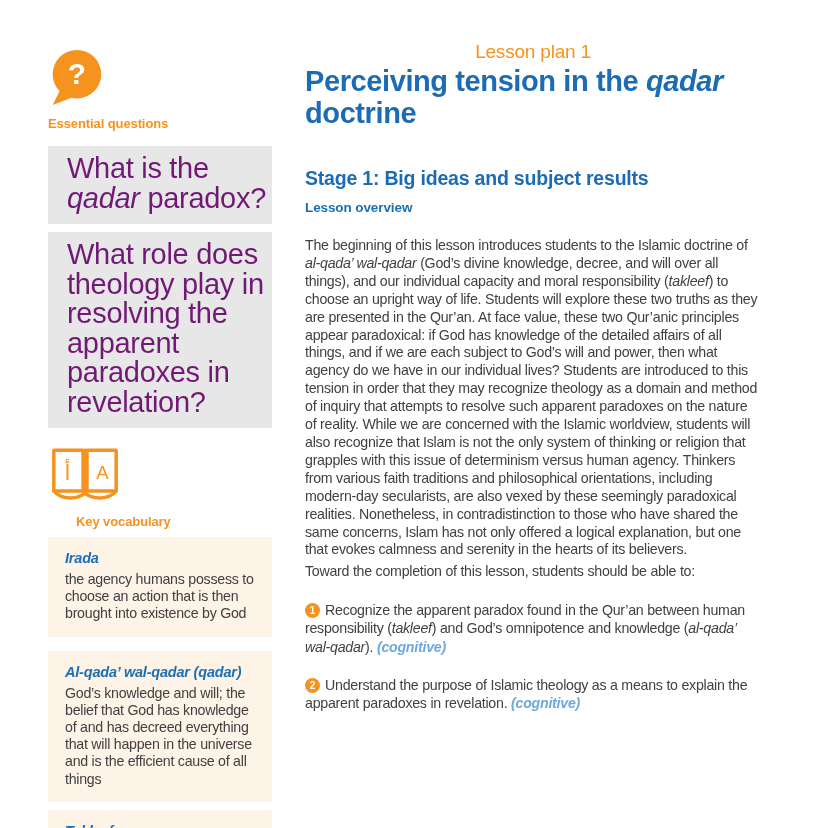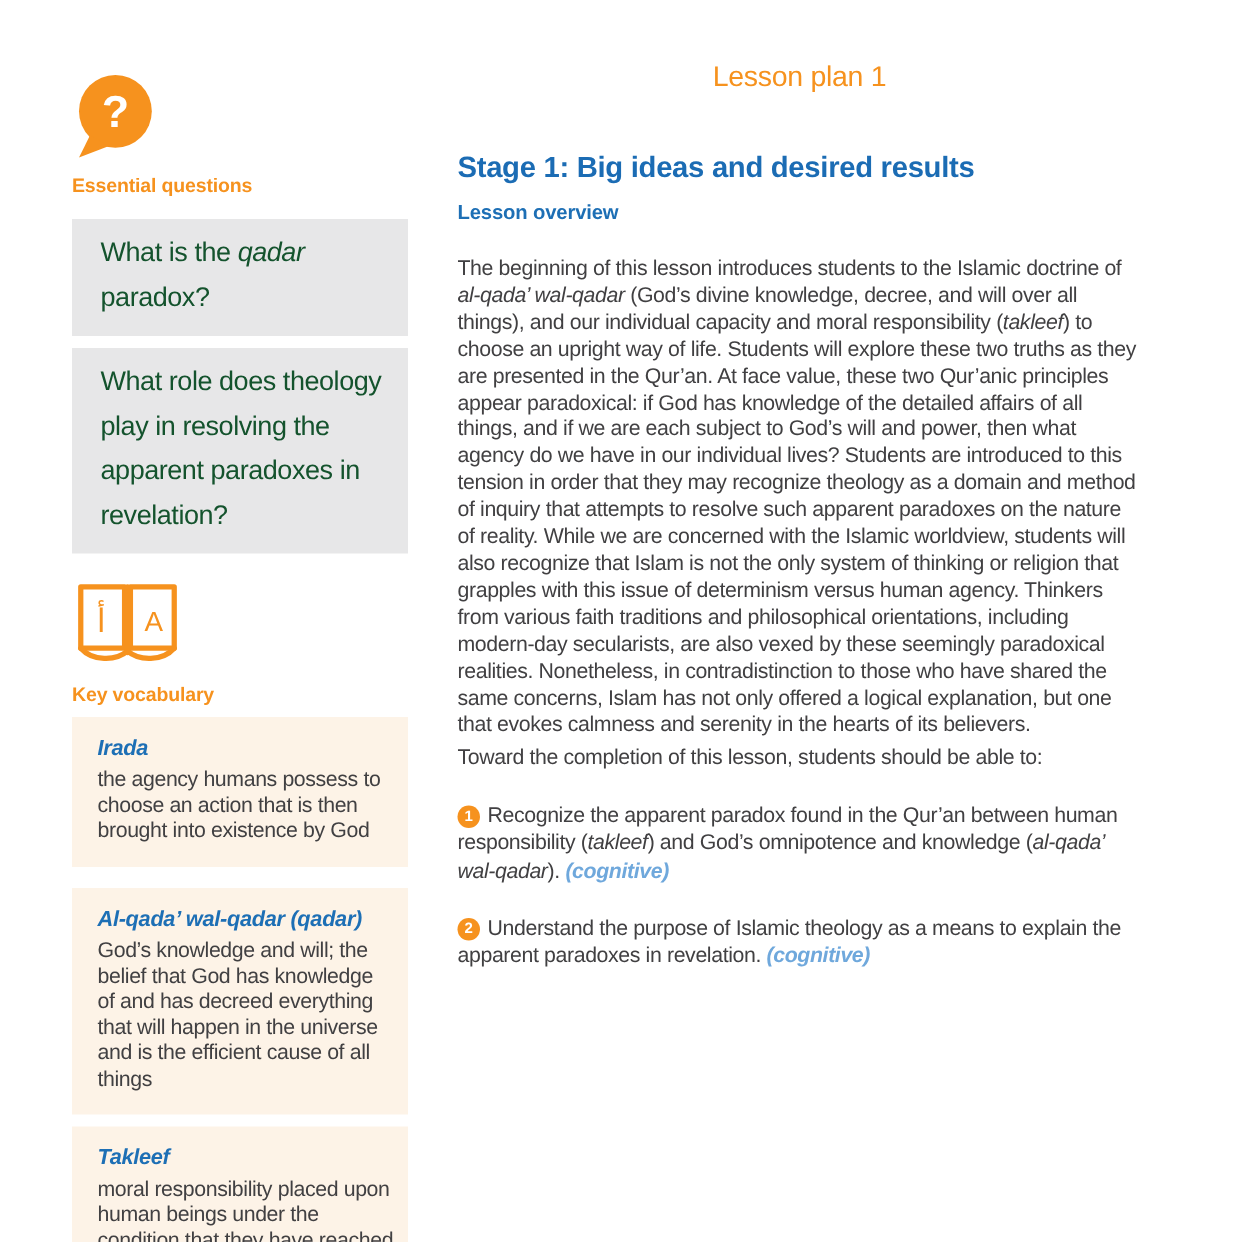--- a/index.html
+++ b/index.html
@@ -9,27 +9,27 @@
     background:#ffffff; font-family:"Liberation Sans", sans-serif;
   }
   
   .sidebar { position:absolute; left:48px; top:48px; width:224px; }
   .bubble-icon { width:56px; height:58px; display:block; }
   .side-label {
     margin-top:10px; color:#F6921E; font-size:13px; font-weight:bold;
     letter-spacing:-0.1px;
   }
   .q-box {
-    margin-top:15px; background:#E7E7E8; color:#14532d;
-    font-size:18px; line-height:29.5px; letter-spacing:-0.3px;
+    margin-top:15px; background:#E7E7E8; color:#701a75;
+    font-size:29px; line-height:29.5px; letter-spacing:-0.3px;
     padding:8px 4px 11px 19px;
   }
   .q-box + .q-box { margin-top:8px; }
   .book-icon { margin-top:17px; width:74px; height:62px; display:block; }
-  .vocab-label { margin-top:7px; }
+  .vocab-label { margin-top:7px;margin-left:28px; }
   .vocab-box {
     margin-top:8px; background:#FDF3E7; padding:13px 9px 14px 17px;
   }
   .vocab-box.first { margin-top:14px; }
   .vocab-term {
     color:#1D6FB5; font-weight:bold; font-style:italic;
     font-size:14.5px; margin-bottom:5px; letter-spacing:-0.2px;
   }
   .vocab-def {
     color:#414042; font-size:14.2px; line-height:17.2px; letter-spacing:-0.25px;
@@ -112,22 +112,23 @@
       <div class="vocab-term">Takleef</div>
       <div class="vocab-def">moral responsibility placed upon human beings under the condition that they have reached biological maturation and have the potential to discern between good and evil</div>
     </div>
 
   </aside>
 
   <main class="main">
 
     <div class="kicker">Lesson plan 1</div>
 
+    <h1 class="title"><span class="seg-normal">Perceiving tension in the </span><span class="seg-italic">qadar</span><span class="seg-normal"> doctrine</span></h1>
 
-    <h2 class="stage-heading">Stage 1: Big ideas and desired results</h2>
+    <h2 class="stage-heading">Stage 1: Big ideas and subject results</h2>
 
     <h3 class="sub-heading">Lesson overview</h3>
 
     <p class="body-par"><span class="seg-normal">The beginning of this lesson introduces students to the Islamic doctrine of </span><span class="seg-italic">al-qada’ wal-qadar</span><span class="seg-normal"> (God’s divine knowledge, decree, and will over all things), and our individual capacity and moral responsibility (</span><span class="seg-italic">takleef</span><span class="seg-normal">) to choose an upright way of life. Students will explore these two truths as they are presented in the Qur’an. At face value, these two Qur’anic principles appear paradoxical: if God has knowledge of the detailed affairs of all things, and if we are each subject to God’s will and power, then what agency do we have in our individual lives? Students are introduced to this tension in order that they may recognize theology as a domain and method of inquiry that attempts to resolve such apparent paradoxes on the nature of reality. While we are concerned with the Islamic worldview, students will also recognize that Islam is not the only system of thinking or religion that grapples with this issue of determinism versus human agency. Thinkers from various faith traditions and philosophical orientations, including modern-day secularists, are also vexed by these seemingly paradoxical realities. Nonetheless, in contradistinction to those who have shared the same concerns, Islam has not only offered a logical explanation, but one that evokes calmness and serenity in the hearts of its believers.</span></p>
 
 
     <p class="body-par intro-par">Toward the completion of this lesson, students should be able to:</p>
 
     <p class="objective"><span class="num-circle">1</span><span><span class="seg-normal">Recognize the apparent paradox found in the Qur’an between human responsibility (</span><span class="seg-italic">takleef</span><span class="seg-normal">) and God’s omnipotence and knowledge (</span><span class="seg-italic">al-qada’ wal-qadar</span><span class="seg-normal">). </span><span class="seg-cognitive">(cognitive)</span></span></p>
 

